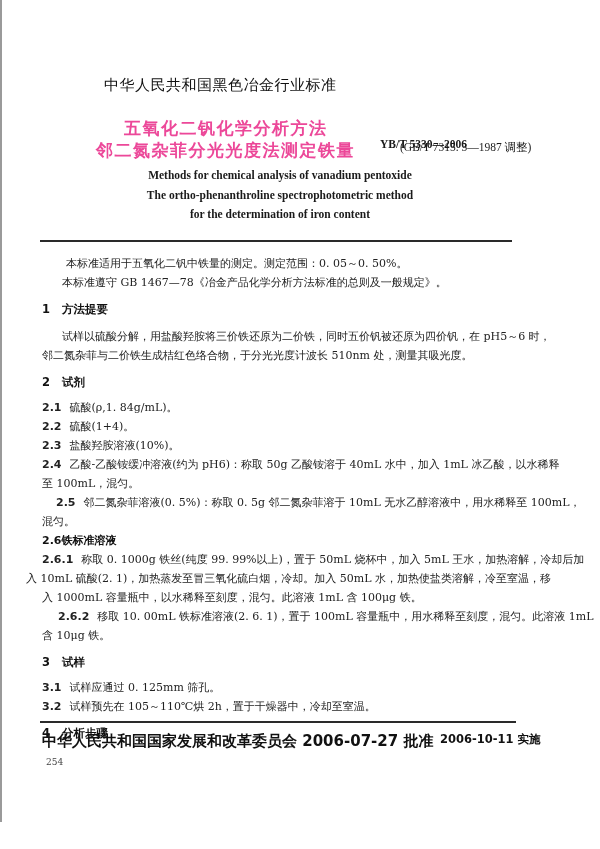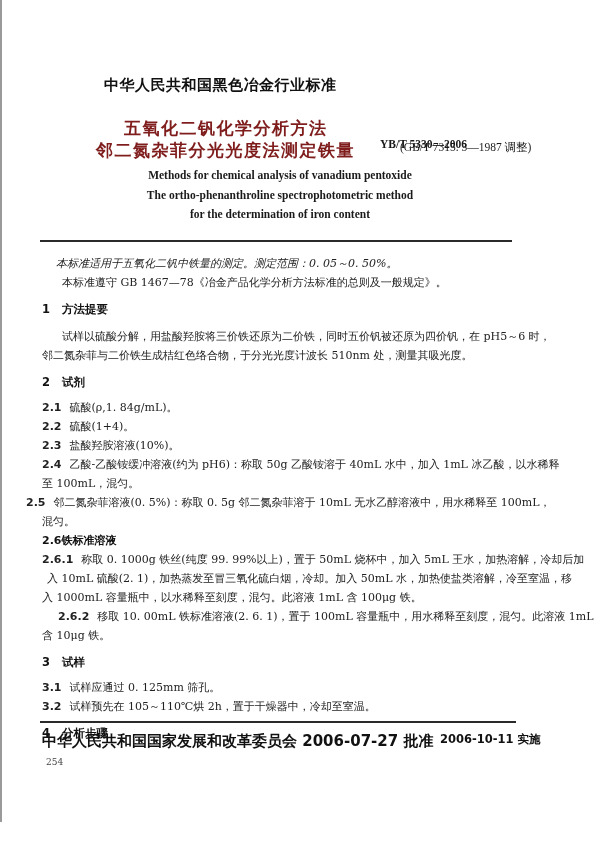--- a/index.html
+++ b/index.html
@@ -4,22 +4,22 @@
   <style>
     html, body { margin: 0; padding: 0; }
     body {
       width: 600px; height: 849px; background: #ffffff;
       position: relative; overflow: hidden;
       font-family: "DejaVu Serif", "Liberation Serif", serif;
       color: #1a1a1a;
     }
     .left-edge { position: absolute; left: 0; top: 0; width: 2px; height: 822px; background: #9a9a9a; }
     .abs { position: absolute; white-space: nowrap; }
-    .std-header { left: 104px; top: 76px; font-family: "DejaVu Sans", sans-serif; font-weight: bold; font-size: 15px; letter-spacing: 0.5px; color: #111; }
-    .title-cn { font-family: "DejaVu Sans", sans-serif; font-weight: bold; font-size: 17px; letter-spacing: 1.5px; color: #7f1d1d; }
+    .std-header { left: 104px; top: 76px; font-family: "DejaVu Sans", sans-serif; font-weight: normal; font-size: 15px; letter-spacing: 0.5px; color: #111; }
+    .title-cn { font-family: "DejaVu Sans", sans-serif; font-weight: bold; font-size: 17px; letter-spacing: 1.5px; color: #ec4899; }
     .title-cn-1 { left: 124px; top: 117px; }
     .title-cn-2 { left: 96px; top: 139px; }
     .std-code { left: 380px; top: 121px; font-family: "Liberation Serif", serif; font-weight: bold; font-size: 11.5px; margin-top: 17px; }
     .std-adjust { left: 400px; top: 140px; font-family: "Liberation Serif", serif; font-size: 11.5px; }
     .title-en { font-family: "Liberation Serif", serif; font-weight: bold; font-size: 11.5px; text-align: center; width: 600px; left: 0; }
     .title-en-1 { top: 169px; left: -20px; }
     .title-en-2 { top: 189px; left: -20px; }
     .title-en-3 { top: 208px; left: -20px; }
     .rule { position: absolute; height: 2px; background: #2a2a2a; }
     .rule-top { left: 40px; top: 240px; width: 472px; }
@@ -45,21 +45,21 @@
 
 <div class="abs std-code">YB/T 5330—2006</div>
 <div class="abs std-adjust">(GB/T 7315. 3—1987 调整)</div>
 
 <div class="abs title-en title-en-1">Methods for chemical analysis of vanadium pentoxide</div>
 <div class="abs title-en title-en-2">The ortho-phenanthroline spectrophotometric method</div>
 <div class="abs title-en title-en-3">for the determination of iron content</div>
 
 <div class="rule rule-top"></div>
 
-<div class="abs para" style="left:56px; top:256px;font-style:italic;">本标准适用于五氧化二钒中铁量的测定。测定范围：0. 05～0. 50%。</div>
+<div class="abs para" style="left:66px; top:256px;">本标准适用于五氧化二钒中铁量的测定。测定范围：0. 05～0. 50%。</div>
 <div class="abs para" style="left:62px; top:275px;">本标准遵守 GB 1467—78《冶金产品化学分析方法标准的总则及一般规定》。</div>
 
 <div class="abs section-h" style="left:42px; top:302px;">
   <span>1</span>&nbsp;&nbsp;&nbsp;<span>方法提要</span>
 </div>
 <div class="abs para" style="left:62px; top:329px;">试样以硫酸分解，用盐酸羟胺将三价铁还原为二价铁，同时五价钒被还原为四价钒，在 pH5～6 时，</div>
 <div class="abs para" style="left:42px; top:348px;">邻二氮杂菲与二价铁生成桔红色络合物，于分光光度计波长 510nm 处，测量其吸光度。</div>
 
 <div class="abs section-h" style="left:42px; top:375px;">
   <span>2</span>&nbsp;&nbsp;&nbsp;<span>试剂</span>
@@ -72,33 +72,33 @@
   <span class="num">2.2</span><span>硫酸(1+4)。</span>
 </div>
 <div class="abs item" style="left:42px; top:438px;">
   <span class="num">2.3</span><span>盐酸羟胺溶液(10%)。</span>
 </div>
 <div class="abs item" style="left:42px; top:457px;">
   <span class="num">2.4</span><span>乙酸-乙酸铵缓冲溶液(约为 pH6)：称取 50g 乙酸铵溶于 40mL 水中，加入 1mL 冰乙酸，以水稀释</span>
 </div>
 <div class="abs item" style="left:42px; top:476px;">至 100mL，混匀。</div>
 
-<div class="abs item" style="left:26px; top:495px;text-align:right;">
+<div class="abs item" style="left:56px; top:495px;text-align:right;">
   <span class="num">2.5</span><span>邻二氮杂菲溶液(0. 5%)：称取 0. 5g 邻二氮杂菲溶于 10mL 无水乙醇溶液中，用水稀释至 100mL，</span>
 </div>
 <div class="abs item" style="left:42px; top:514px;">混匀。</div>
 
 <div class="abs section-h" style="left:42px; top:533px; font-size:11px;">
   <span class="num" style="margin-right:0;">2.6</span><span>铁标准溶液</span>
 </div>
 
 <div class="abs item" style="left:42px; top:552px;">
   <span class="num">2.6.1</span><span>称取 0. 1000g 铁丝(纯度 99. 99%以上)，置于 50mL 烧杯中，加入 5mL 王水，加热溶解，冷却后加</span>
 </div>
-<div class="abs item" style="left:47px; top:571px;text-align:center;">入 10mL 硫酸(2. 1)，加热蒸发至冒三氧化硫白烟，冷却。加入 50mL 水，加热使盐类溶解，冷至室温，移</div>
+<div class="abs item" style="left:26px; top:571px;text-align:center;">入 10mL 硫酸(2. 1)，加热蒸发至冒三氧化硫白烟，冷却。加入 50mL 水，加热使盐类溶解，冷至室温，移</div>
 <div class="abs item" style="left:42px; top:590px;">入 1000mL 容量瓶中，以水稀释至刻度，混匀。此溶液 1mL 含 100μg 铁。</div>
 
 <div class="abs item" style="left:42px; top:609px;margin-left:16px;">
   <span class="num">2.6.2</span><span>移取 10. 00mL 铁标准溶液(2. 6. 1)，置于 100mL 容量瓶中，用水稀释至刻度，混匀。此溶液 1mL</span>
 </div>
 <div class="abs item" style="left:42px; top:628px;">含 10μg 铁。</div>
 
 <div class="abs section-h" style="left:42px; top:655px;">
   <span>3</span>&nbsp;&nbsp;&nbsp;<span>试样</span>
 </div>

